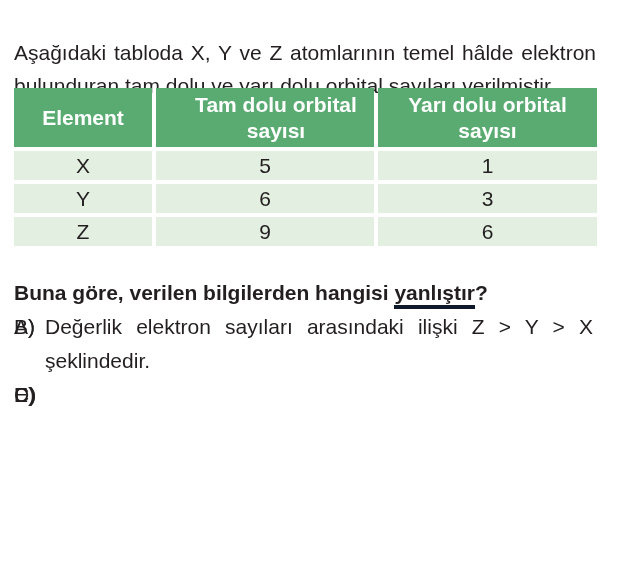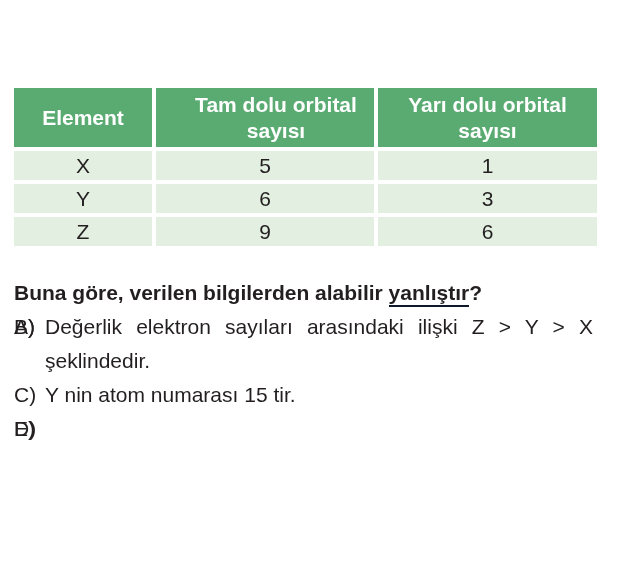--- a/index.html
+++ b/index.html
@@ -53,40 +53,41 @@
   .qa {
     position: absolute;
     left: 14px;
     top: 276px;
     width: 582px;
     font-size: 21px;
     line-height: 34px;
   }
   .question { font-weight: bold; }
   .question .ul {
-    border-bottom: 2px solid #0f172a;
+    border-bottom: 4px solid #0f172a;
     padding-bottom: 1px;
   }
   .opt {
     position: relative;
     padding-left: 31px;
     width: 548px;
     text-align: justify;
   }
   .opt .letter {
     position: absolute;
     left: 0;
     top: 0;
   }
 </style>
 </head>
 <body>
 
 <div id="canvas">
 
+  <p class="intro">Aşağıdaki tabloda X, Y ve Z atomlarının temel hâlde elektron bulunduran tam dolu ve yarı dolu orbital sayıları verilmiştir.</p>
 
   <table class="datatable">
     <thead>
       <tr>
         <th class="col-element">Element</th>
         <th class="col-full">Tam dolu orbital sayısı</th>
         <th class="col-half">Yarı dolu orbital sayısı</th>
       </tr>
     </thead>
     <tbody>
@@ -102,26 +103,26 @@
       </tr>
       <tr>
         <td>Z</td>
         <td>9</td>
         <td>6</td>
       </tr>
     </tbody>
   </table>
 
   <div class="qa">
-    <div class="question"><span>Buna göre, verilen bilgilerden alabilir </span><span class="ul">yanlıştır</span><span>?</span></div>
+    <div class="question"><span>Buna göre, verilen bilgilerden hangisi </span><span class="ul">yanlıştır</span><span>?</span></div>
 
     <div class="opt"><span class="letter">A)</span></div>
 
     <div class="opt"><span class="letter">B)</span><span>Değerlik elektron sayıları arasındaki ilişki Z &gt; Y &gt; X şeklindedir.</span></div>
 
-    <div class="opt"><span class="letter">C)</span><span>Y nin atom numarası 15 tir.</span></div>
+    <div class="opt"><span class="letter">C)</span></div>
 
     <div class="opt"><span class="letter">D)</span></div>
 
     <div class="opt"><span class="letter">E)</span></div>
   </div>
 
 </div>
 
 </body></html>

